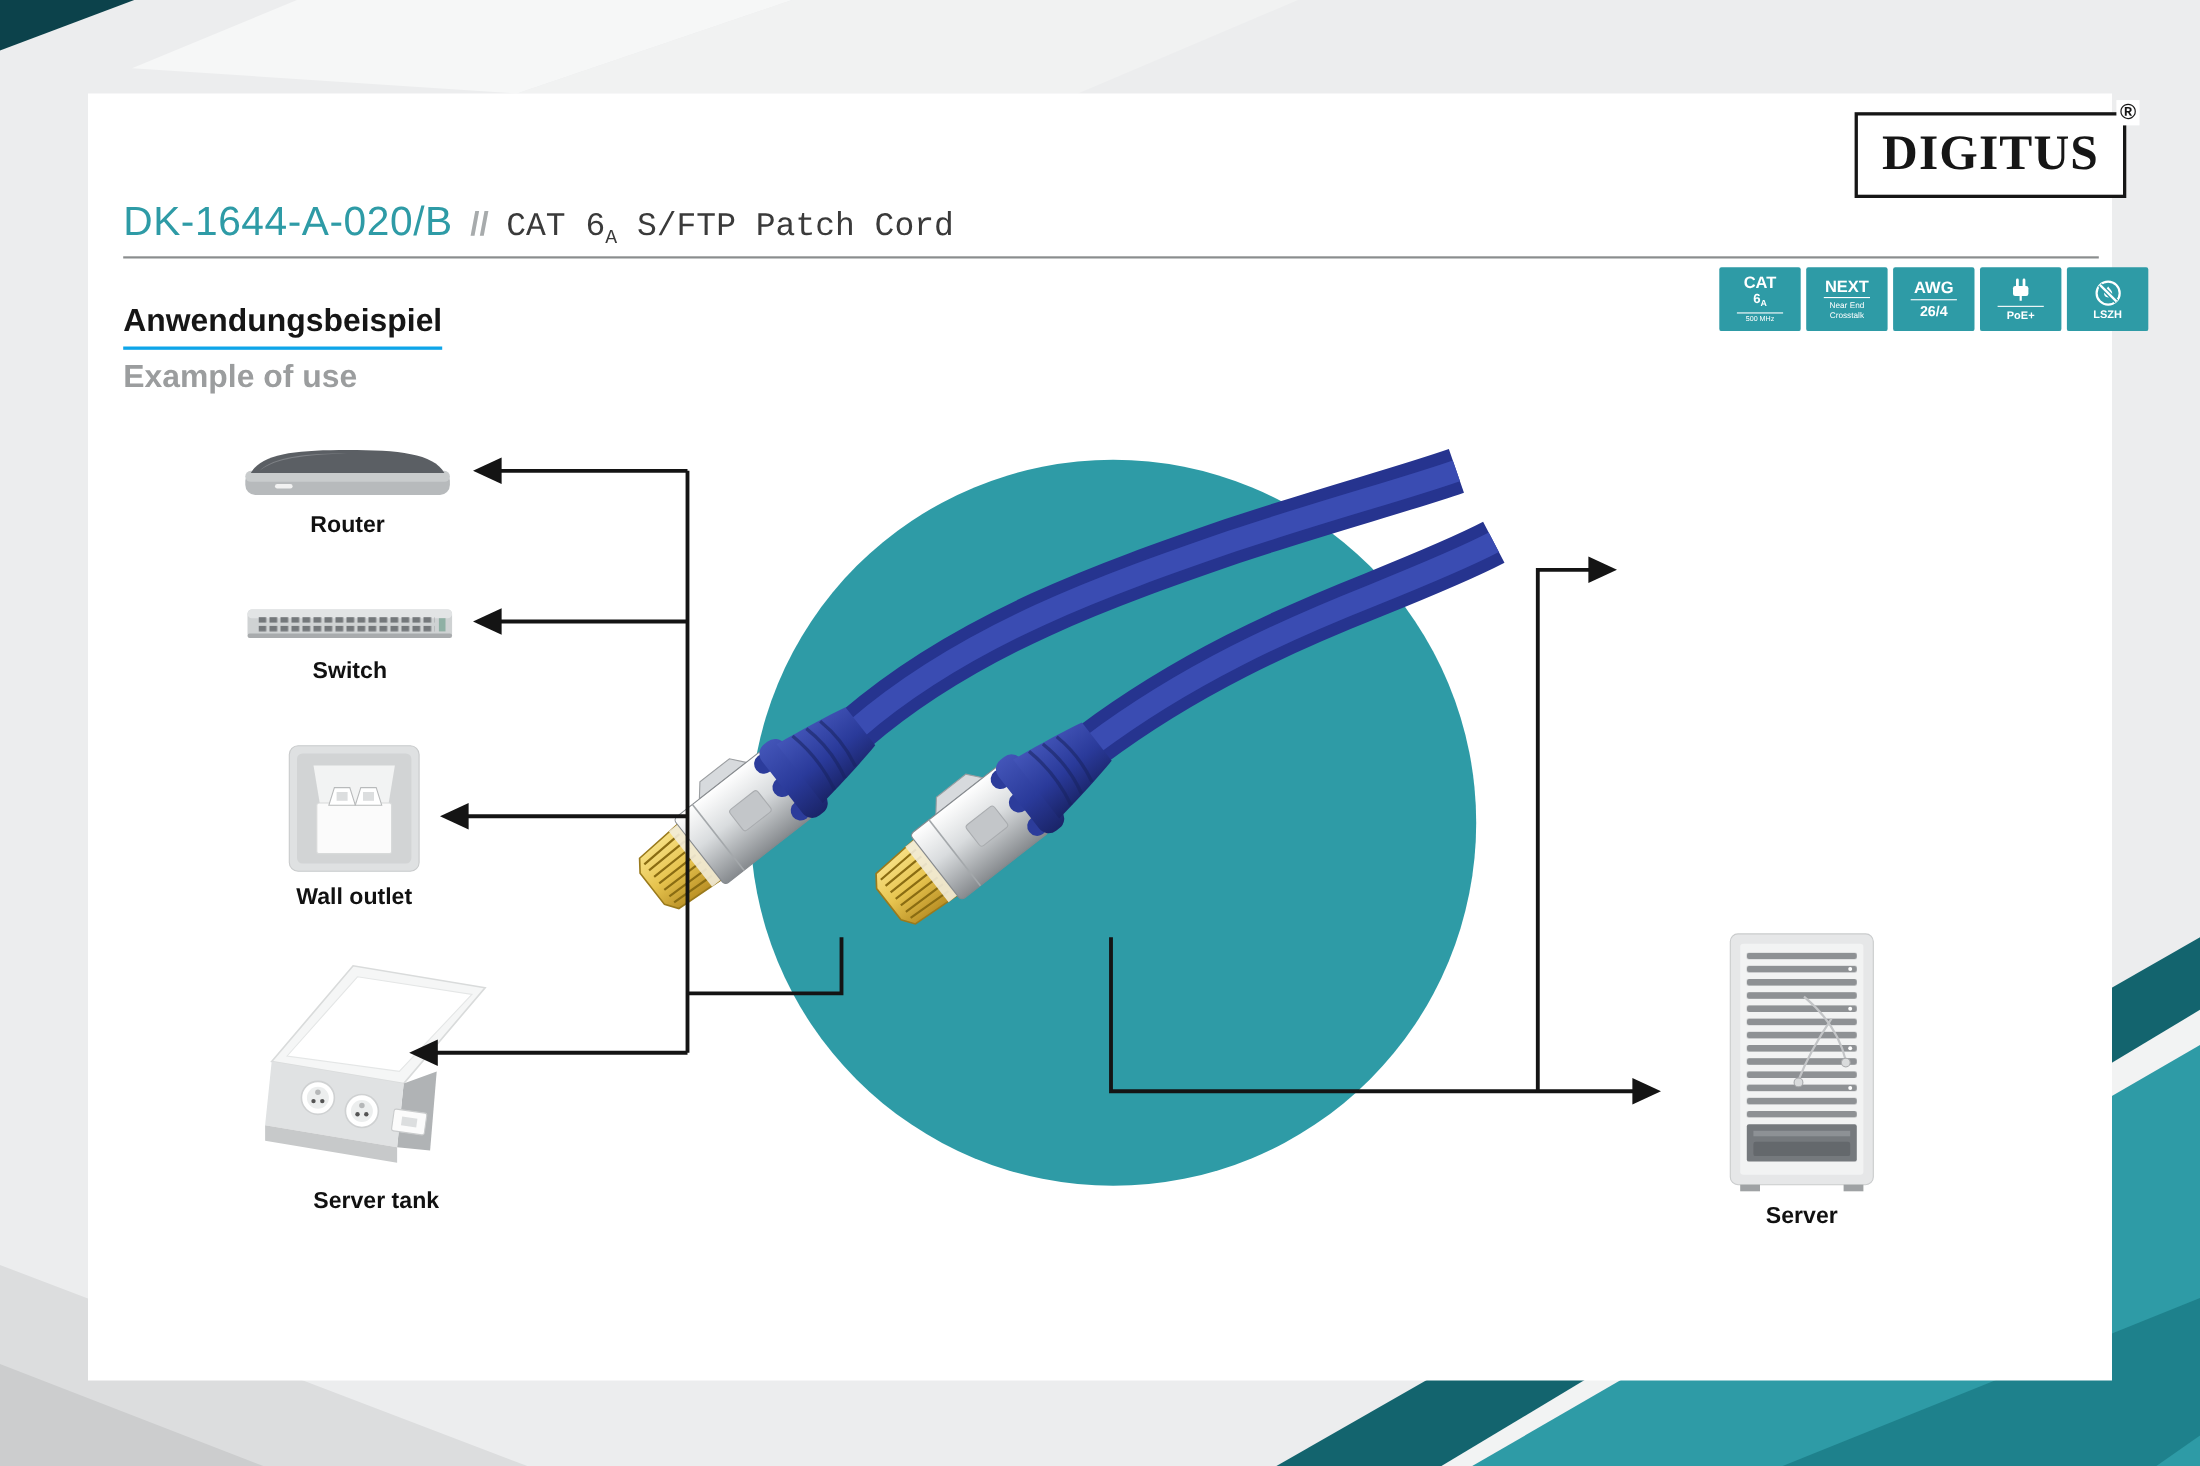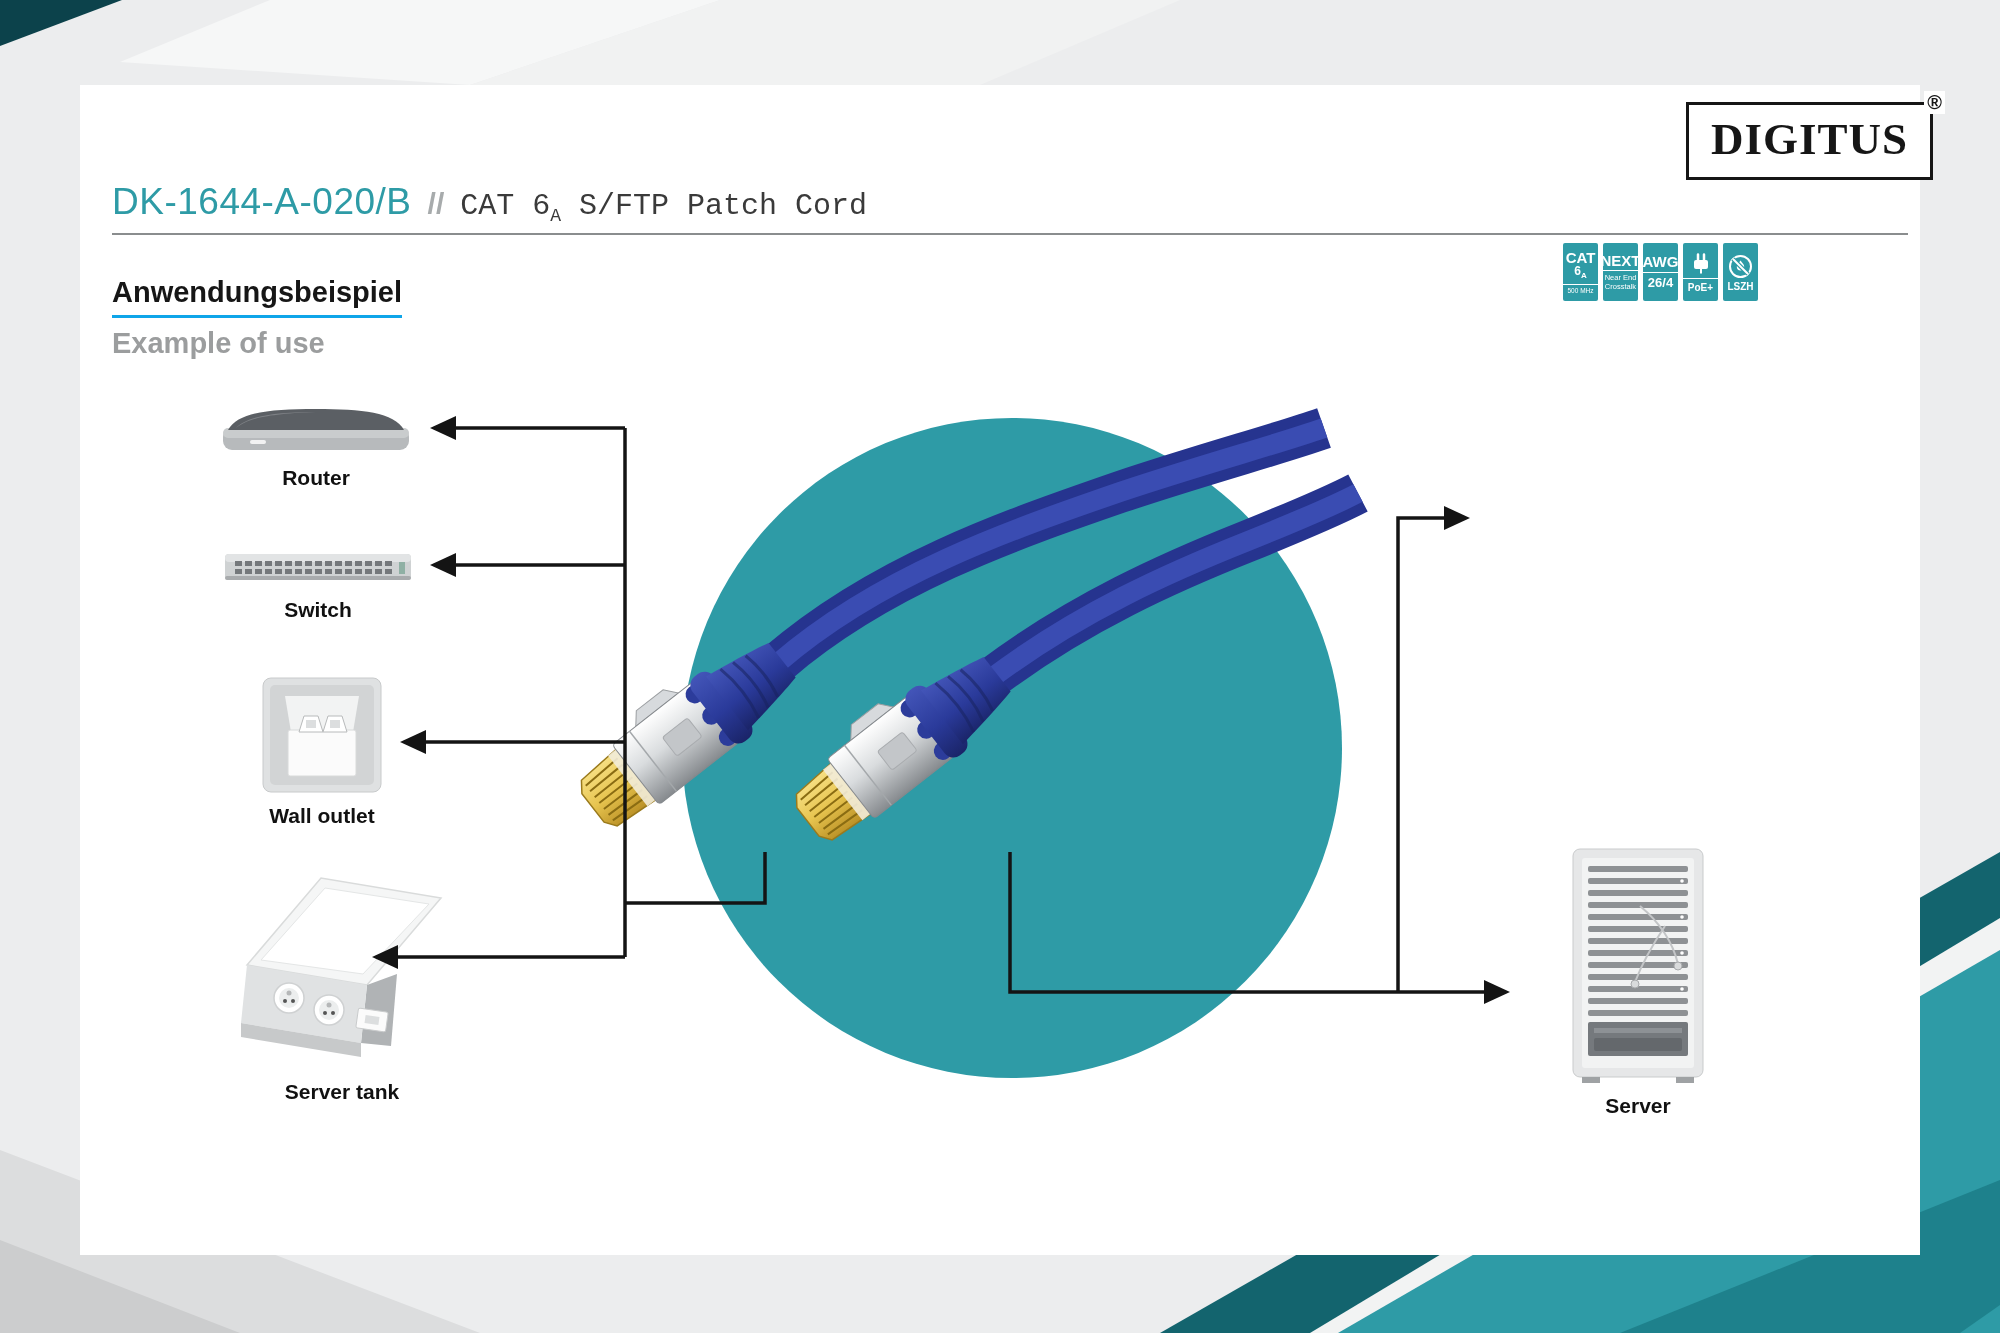--- a/index.html
+++ b/index.html
@@ -15,21 +15,21 @@
 
   .header { position:absolute; left:112px; top:181px; display:flex; align-items:baseline; gap:16px; white-space:nowrap; }
   .model { font-size:37px; font-weight:normal; color:var(--accent); letter-spacing:0.5px;text-align:right; }
   .sep { font-size:30px; font-weight:bold; color:#a7abac; }
   .product { font-size:30px; color:#3a3a3a;font-family:Liberation Mono, monospace; }
   .product sub { font-size:18px; }
 
   .divider { position:absolute; left:112px; top:233px; width:1796px; height:2px; background:#8a8d8e; }
 
   .badges { position:absolute; left:1563px; top:243px; display:flex; gap:5px; }
-  .badge { width:35px; height:58px; background:var(--accent); color:#fff; display:flex; flex-direction:column; align-items:center; justify-content:center; text-align:center; border-radius:2px; overflow:hidden; }
+  .badge { width:74px; height:58px; background:var(--accent); color:#fff; display:flex; flex-direction:column; align-items:center; justify-content:center; text-align:center; border-radius:2px; overflow:hidden; }
   .b-big  { font-weight:bold; font-size:15px; line-height:1.05; }
   .b-mid  { font-weight:bold; font-size:12px; line-height:1.1; }
   .b-mid sub { font-size:8px; }
   .b-line { width:42px; height:1px; background:#fff; margin:2px 0; }
   .b-tiny { font-size:6.5px; line-height:1.2; }
   .b-small{ font-size:7.5px; line-height:1.2; }
   .b-value{ font-weight:bold; font-size:13px; }
   .b-label{ font-weight:bold; font-size:10px; margin-top:1px; }
 
   .sec-de { position:absolute; left:112px; top:276px; font-size:29px; font-weight:bold; color:#161616; border-bottom:3px solid #0ea5e9; padding-bottom:6px; }

